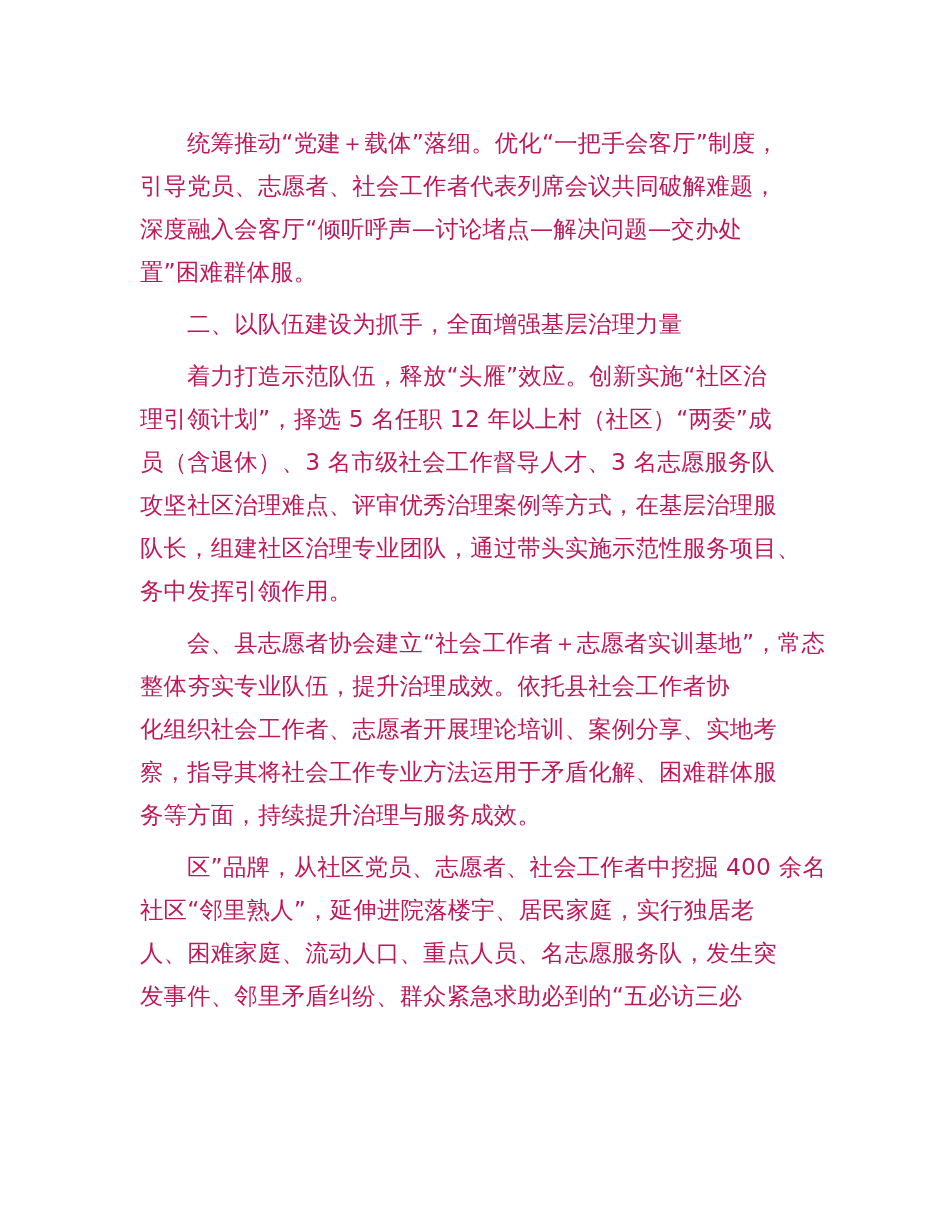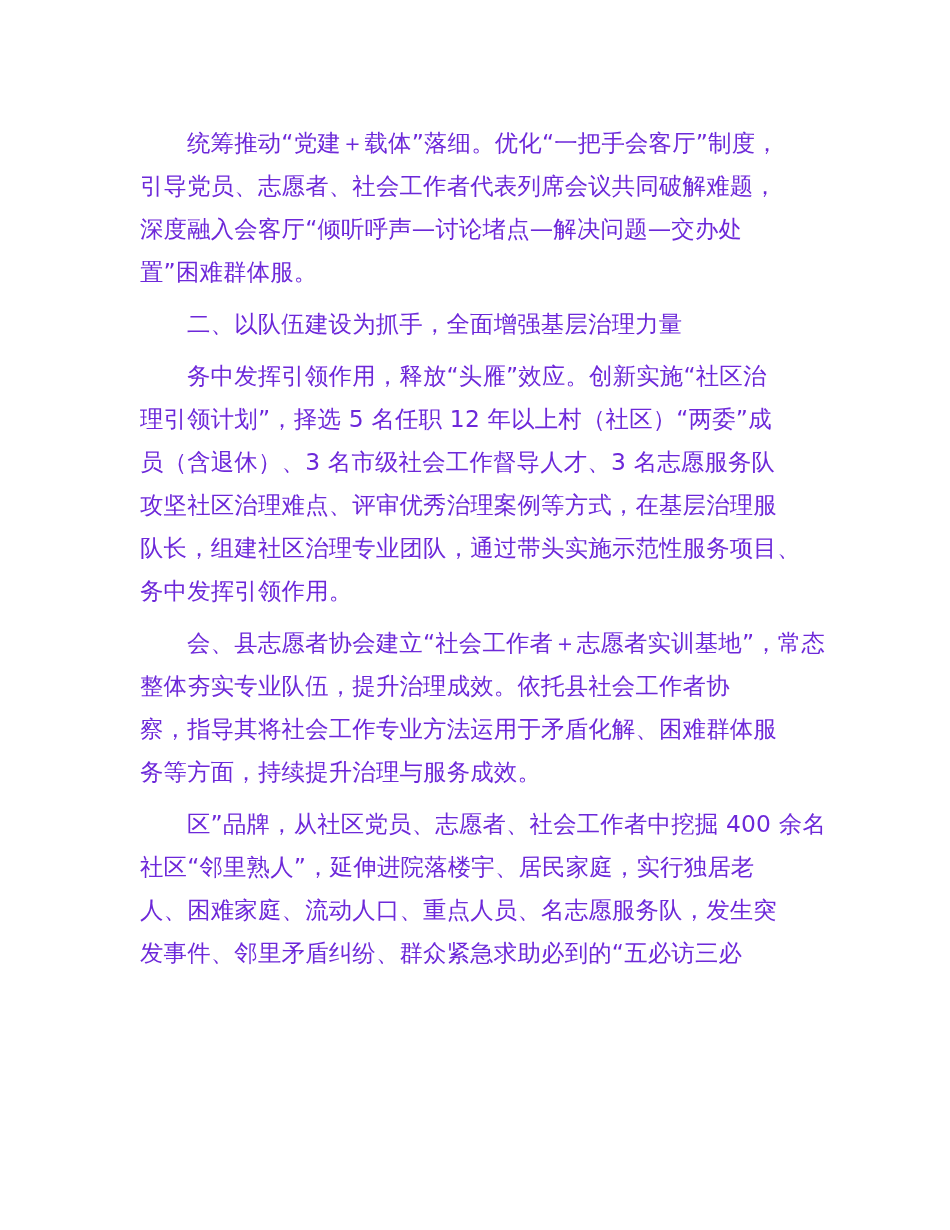--- a/index.html
+++ b/index.html
@@ -1,20 +1,20 @@
 <!DOCTYPE html>
 <html><head>
 <meta charset="utf-8">
 <style>
   html, body { margin: 0; padding: 0; background: #ffffff; }
   body { width: 950px; height: 1230px; position: relative; overflow: hidden; }
   .page {
     position: absolute; left: 140px; top: 122px; width: 684px;
     font-family: "DejaVu Sans", sans-serif;
-    font-size: 23.4px; line-height: 43px; color: #6d28d9;
+    font-size: 23.4px; line-height: 43px; color: #be185d;
     letter-spacing: 0.2px;
   }
   .para {
     margin: 0 0 9px 0; text-indent: 47px;
     text-align: justify; text-align-last: left;
     white-space: normal; word-break: break-all;
   }
   .line { display: block; white-space: nowrap; }
   .para .line:first-child { padding-left: 47px; }
   .para { text-indent: 0; }
@@ -26,30 +26,31 @@
   <div class="para">
     <span class="line">统筹推动“党建＋载体”落细。优化“一把手会客厅”制度，</span>
     <span class="line">引导党员、志愿者、社会工作者代表列席会议共同破解难题，</span>
     <span class="line">深度融入会客厅“倾听呼声—讨论堵点—解决问题—交办处</span>
     <span class="line">置”困难群体服。</span>
   </div>
   <div class="para">
     <span class="line">二、以队伍建设为抓手，全面增强基层治理力量</span>
   </div>
   <div class="para">
-    <span class="line">务中发挥引领作用，释放“头雁”效应。创新实施“社区治</span>
+    <span class="line">着力打造示范队伍，释放“头雁”效应。创新实施“社区治</span>
     <span class="line">理引领计划”，择选 5 名任职 12 年以上村（社区）“两委”成</span>
     <span class="line">员（含退休）、3 名市级社会工作督导人才、3 名志愿服务队</span>
     <span class="line">攻坚社区治理难点、评审优秀治理案例等方式，在基层治理服</span>
     <span class="line">队长，组建社区治理专业团队，通过带头实施示范性服务项目、</span>
     <span class="line">务中发挥引领作用。</span>
   </div>
   <div class="para">
     <span class="line">会、县志愿者协会建立“社会工作者＋志愿者实训基地”，常态</span>
     <span class="line">整体夯实专业队伍，提升治理成效。依托县社会工作者协</span>
+    <span class="line">化组织社会工作者、志愿者开展理论培训、案例分享、实地考</span>
     <span class="line">察，指导其将社会工作专业方法运用于矛盾化解、困难群体服</span>
     <span class="line">务等方面，持续提升治理与服务成效。</span>
   </div>
   <div class="para">
     <span class="line">区”品牌，从社区党员、志愿者、社会工作者中挖掘 400 余名</span>
     <span class="line">社区“邻里熟人”，延伸进院落楼宇、居民家庭，实行独居老</span>
     <span class="line">人、困难家庭、流动人口、重点人员、名志愿服务队，发生突</span>
     <span class="line">发事件、邻里矛盾纠纷、群众紧急求助必到的“五必访三必</span>
   </div>
 </div>

